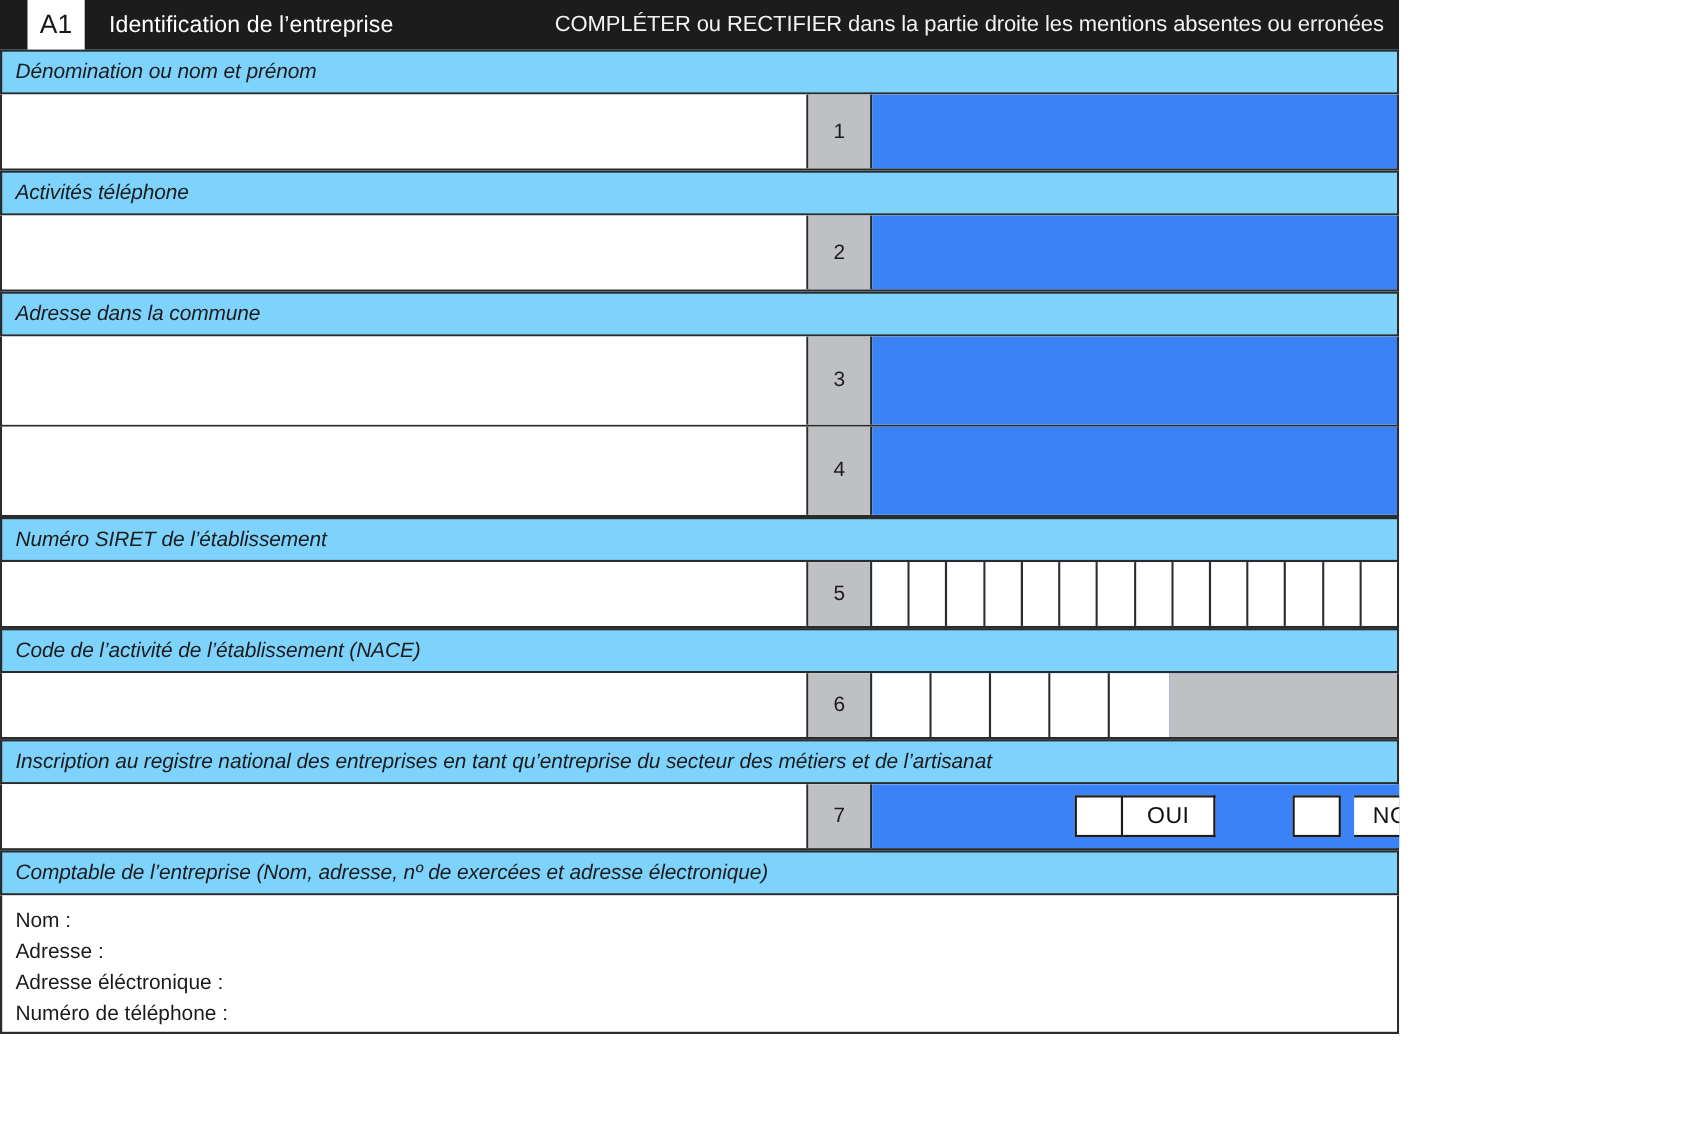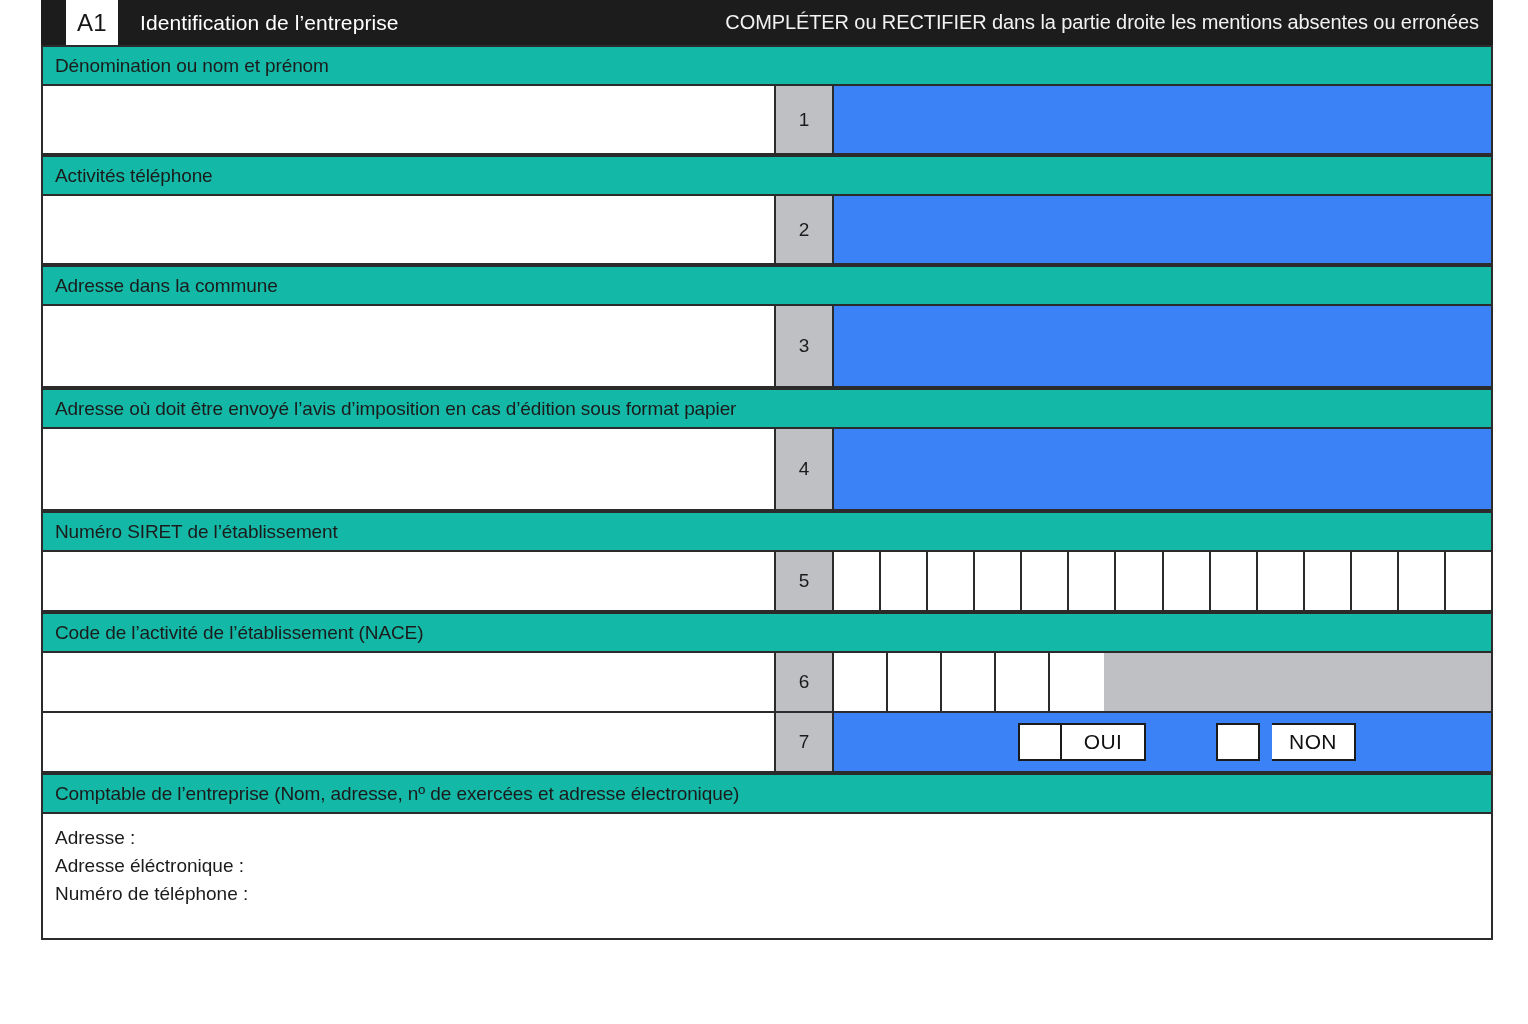--- a/index.html
+++ b/index.html
@@ -8,26 +8,25 @@
     padding: 0;
     background: #ffffff;
   }
   body {
     font-family: "Liberation Sans", sans-serif;
     -webkit-font-smoothing: antialiased;
   }
 
   .form-sheet {
     position: relative;
-    width: 1452px;
+    width: 1272px;
     height: 1024px;
     box-sizing: border-box;
     background: #ffffff;
     overflow: hidden;
-    margin-left: 41px;
   }
 
   
   .header-bar {
     position: relative;
     height: 45px;
     background: #1c1c1c;
     display: flex;
     align-items: center;
     box-sizing: border-box;
@@ -56,34 +55,35 @@
   .header-note {
     color: #f2f2f2;
     font-size: 20px;
     margin-left: auto;
     white-space: nowrap;
     letter-spacing: -0.1px;
   }
 
   
   .label-band {
-    background: #14b8a6;
+    background: #7dd3fc;
     border-top: 2px solid #2b2b2b;
     border-bottom: 2px solid #2b2b2b;
     border-left: 2px solid #2b2b2b;
     border-right: 2px solid #2b2b2b;
     box-sizing: border-box;
     height: 41px;
     display: flex;
     align-items: center;
     padding-left: 12px;
     font-size: 19px;
     color: #1b1b1b;
     letter-spacing: -0.1px;
     white-space: nowrap;
+    font-style: italic;
   }
 
   .entry-row {
     display: flex;
     box-sizing: border-box;
     border-left: 2px solid #2b2b2b;
     border-right: 2px solid #2b2b2b;
     border-bottom: 2px solid #2b2b2b;
     background: #ffffff;
     height: 69px;
@@ -215,21 +215,20 @@
     <div class="entry-right"></div>
   </div>
 
   <div class="label-band">Adresse dans la commune</div>
   <div class="entry-row tall">
     <div class="entry-left"></div>
     <div class="entry-num">3</div>
     <div class="entry-right"></div>
   </div>
 
-  <div class="label-band">Adresse où doit être envoyé l’avis d’imposition en cas d’édition sous format papier</div>
   <div class="entry-row tall">
     <div class="entry-left"></div>
     <div class="entry-num">4</div>
     <div class="entry-right"></div>
   </div>
 
   <div class="label-band">Numéro SIRET de l’établissement</div>
   <div class="entry-row short">
     <div class="entry-left"></div>
     <div class="entry-num">5</div>
@@ -262,37 +261,39 @@
           <div class="charbox"></div>
           <div class="charbox"></div>
           <div class="charbox"></div>
           <div class="charbox"></div>
           <div class="charbox"></div>
         </div>
       <div class="nace-filler"></div>
     </div>
   </div>
 
+  <div class="label-band">Inscription au registre national des entreprises en tant qu’entreprise du secteur des métiers et de l’artisanat</div>
   <div class="entry-row short">
     <div class="entry-left"></div>
     <div class="entry-num">7</div>
     <div class="entry-right">
       <div class="choice-area">
         <div class="choice">
           <div class="choice-tick"></div>
           <div class="choice-label">OUI</div>
         </div>
         <div class="choice">
           <div class="choice-tick"></div>
           <div class="choice-label">NON</div>
         </div>
       </div>
     </div>
   </div>
 
   <div class="label-band">Comptable de l’entreprise (Nom, adresse, nº de exercées et adresse électronique)</div>
   <div class="freeblock" id="comptable-block">
+      <div class="freeline">Nom :</div>
       <div class="freeline">Adresse :</div>
       <div class="freeline">Adresse éléctronique :</div>
       <div class="freeline">Numéro de téléphone :</div>
     </div>
 
 </div>
 
 </body></html>

